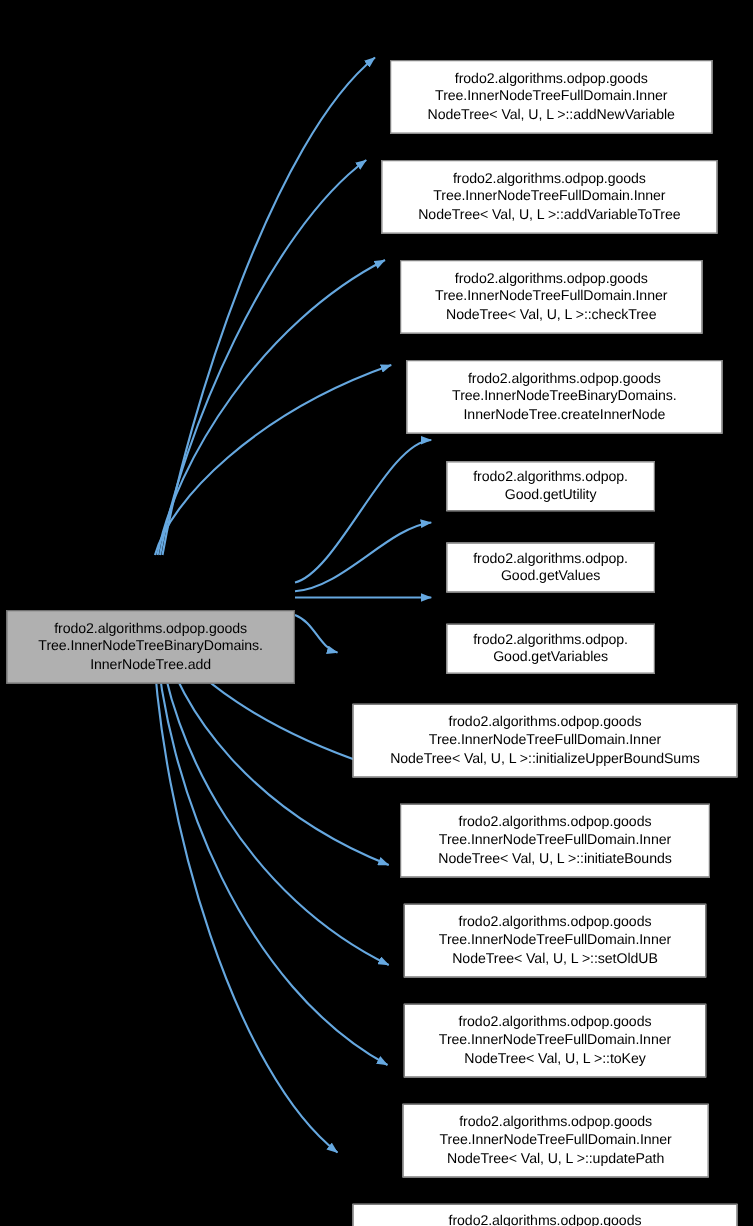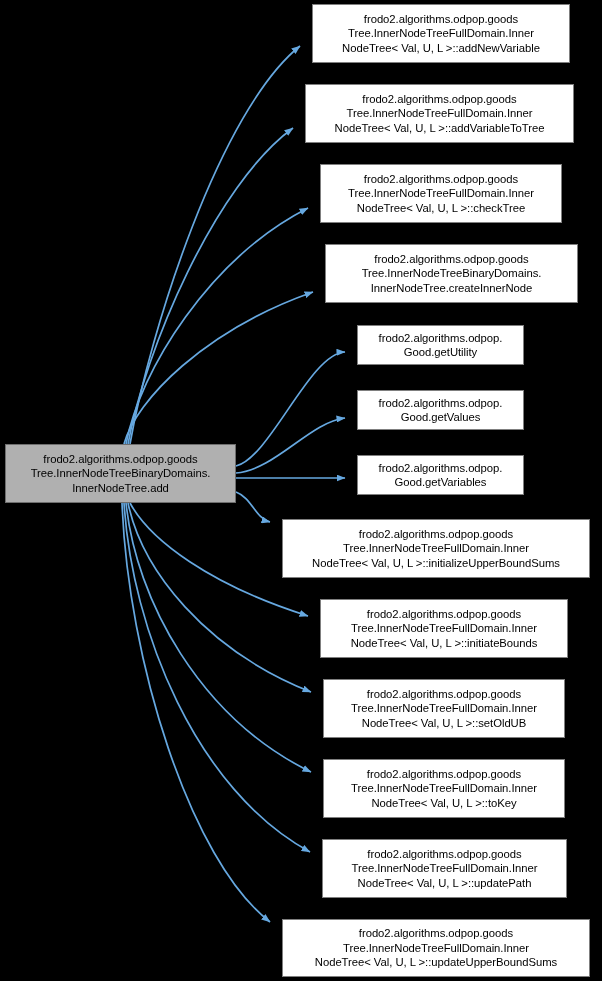--- a/index.html
+++ b/index.html
@@ -33,20 +33,21 @@
     color: #000000;
     display: flex;
     align-items: center;
     justify-content: flex-end;
     text-align: center;
     font-size: 11.3px;
     line-height: 14.4px;
     letter-spacing: -0.05px;
     white-space: pre-line;
     padding: 0 3px;
+    margin-top: 44px;
   }
   .node.root {
     background: #b0b0b0;
     border: 1px solid #6e6e6e;
   }
   .node .lbl {
     display: block;
     width: 100%;
   }
 </style>

